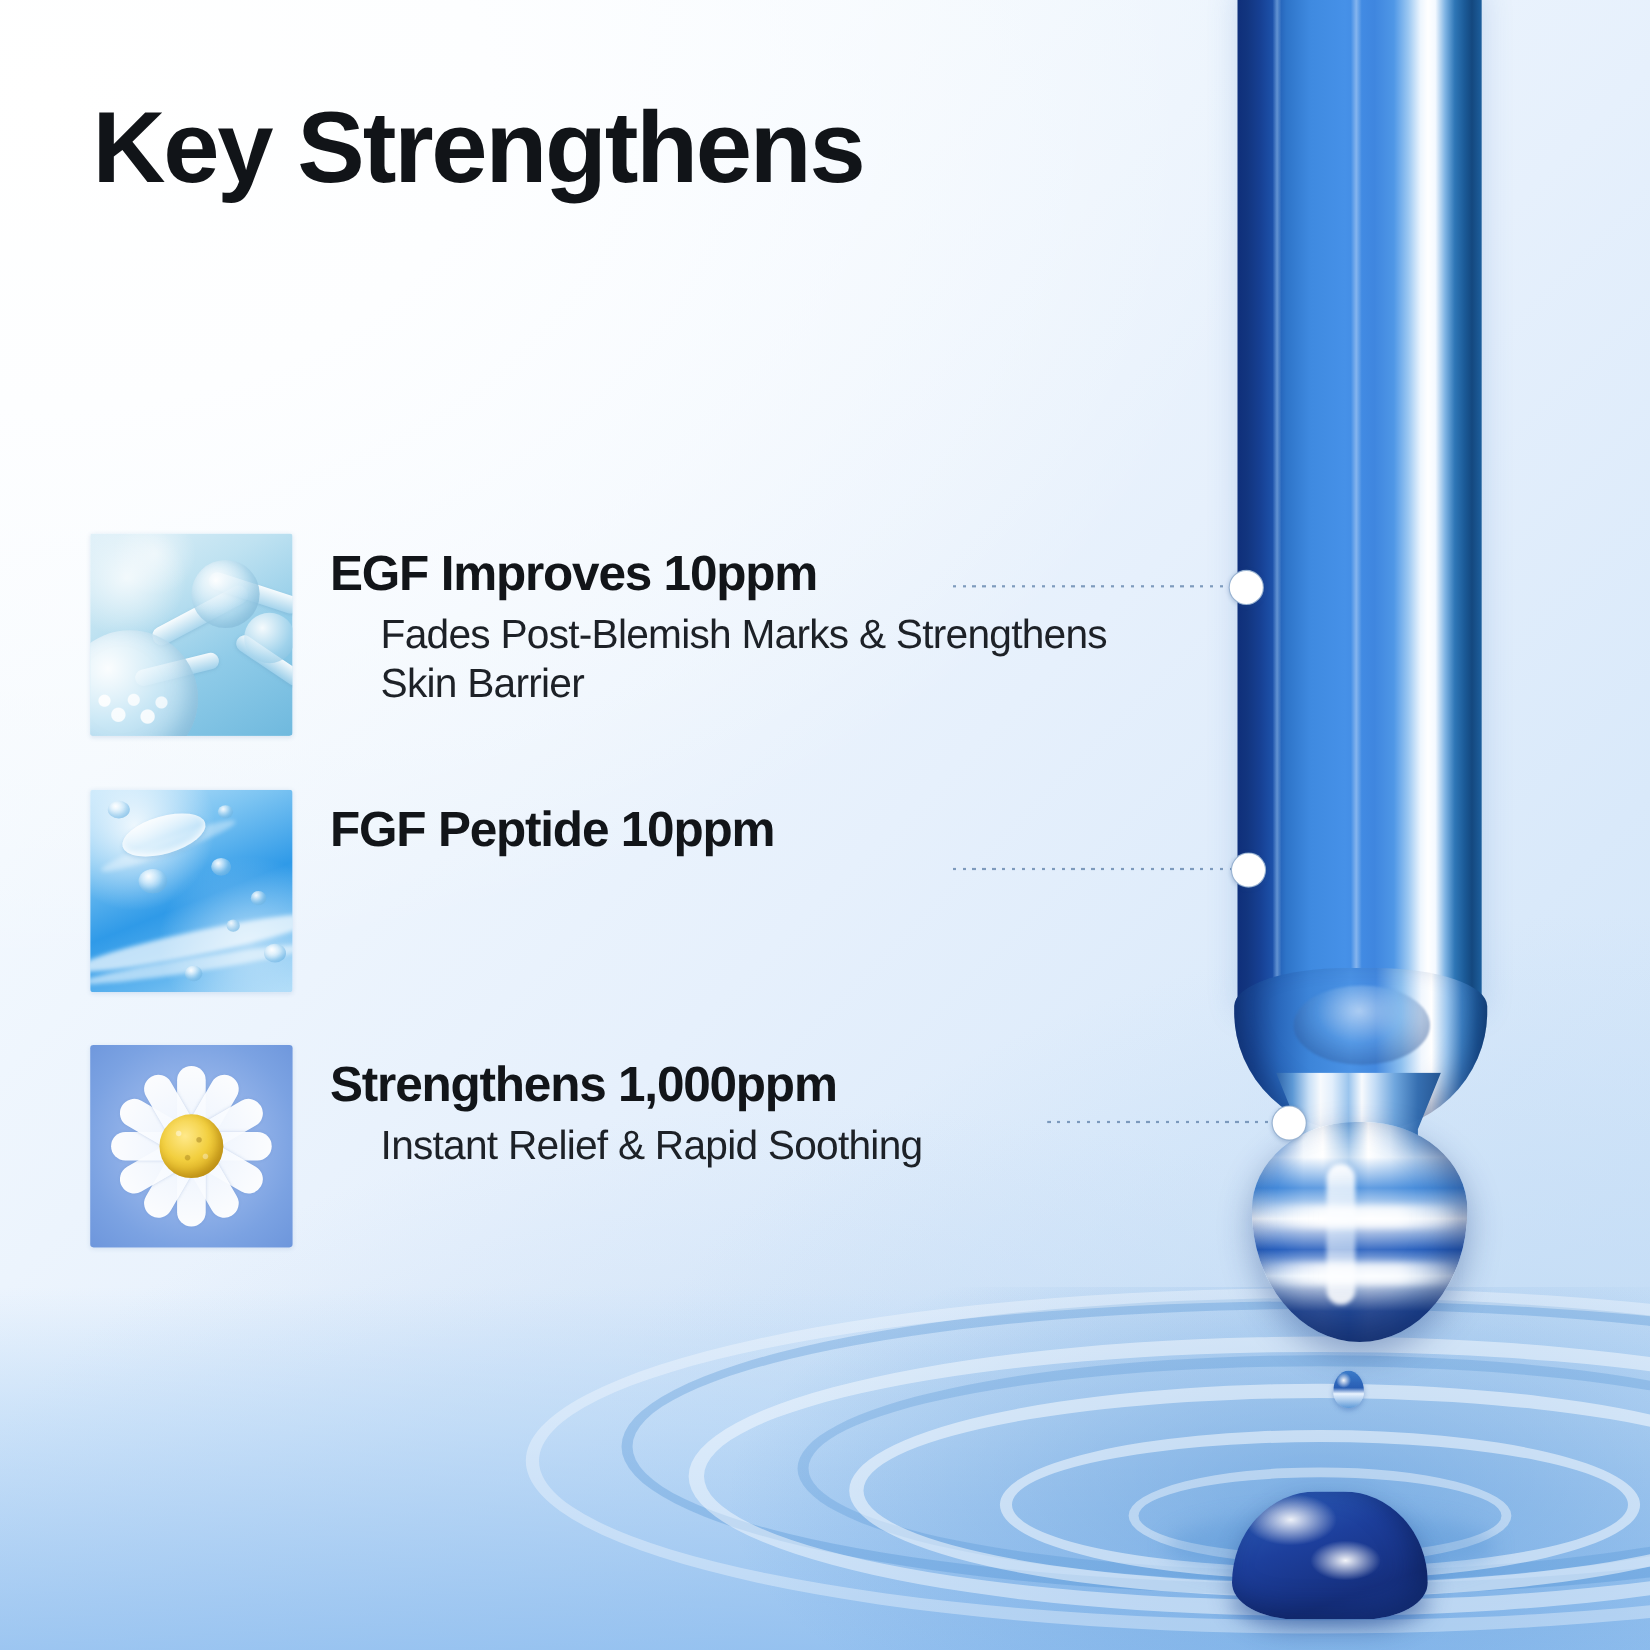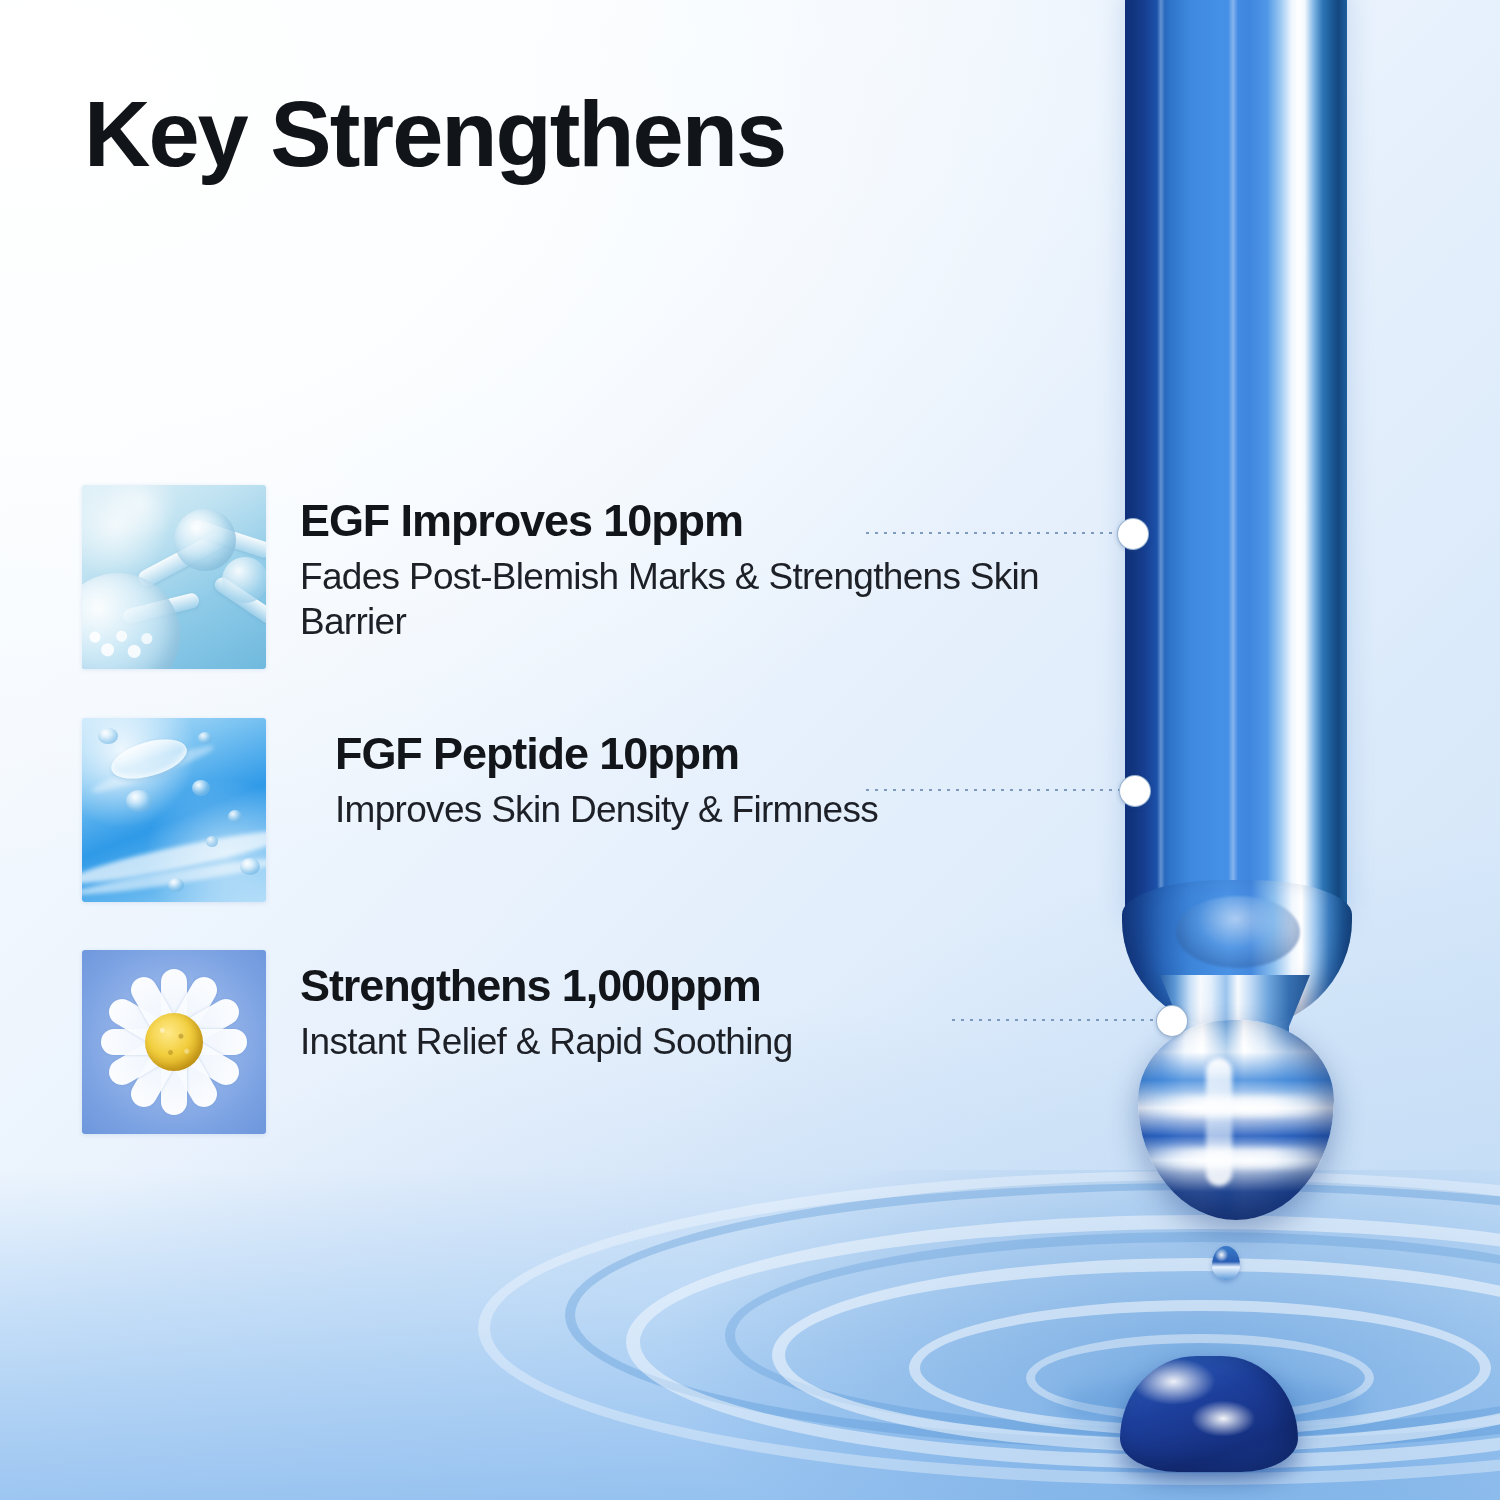--- a/index.html
+++ b/index.html
@@ -177,21 +177,21 @@
     border-radius:3px;overflow:hidden;position:relative;
     box-shadow:0 1px 4px rgba(90,130,180,.16);
   }
   .txt{margin-left:34px;padding-top:12px;}
   .ing-name{
     font-size:45px;font-weight:bold;color:#121519;
     letter-spacing:-1.1px;line-height:1.06;white-space:nowrap;
   }
   .ing-desc{
     margin-top:9px;font-size:37px;color:#1d2127;font-weight:400;
-    letter-spacing:-.7px;line-height:1.23;
+    letter-spacing:-.7px;line-height:1.23;margin-left:46px;
   }
 
   
   .th-molecule{
     background:
       radial-gradient(circle at 18% 22%, rgba(255,255,255,.75) 0%, rgba(255,255,255,0) 26%),
       radial-gradient(circle at 32% 10%, rgba(255,255,255,.55) 0%, rgba(255,255,255,0) 18%),
       linear-gradient(150deg,#dff0f8 0%,#bfe2f1 32%,#8fcbe8 64%,#6fb9de 100%);
   }
   .mol-ball{position:absolute;border-radius:50%;}
@@ -327,38 +327,37 @@
         <div class="mol-ball mb3"></div>
         <div class="mol-ball mb1"></div>
         <div class="mol-bubbles"></div>
       </div>
       <div class="txt">
         <div class="ing-name">EGF Improves 10ppm</div>
         <div class="ing-desc">Fades Post-Blemish Marks &amp; Strengthens Skin Barrier</div>
       </div>
     </div>
 
-    <div class="row" style="margin-bottom:48px;gap:35px;">
+    <div class="row" style="margin-bottom:48px;">
       <div class="thumb th-gel">
         <div class="gel-wave gw3"></div>
         <div class="gel-wave gw1"></div>
         <div class="gel-wave gw2"></div>
         <div class="gel-lens"></div>
         <div class="gdrop gd1"></div>
         <div class="gdrop gd2"></div>
         <div class="gdrop gd3"></div>
         <div class="gdrop gd4"></div>
         <div class="gdrop gd5"></div>
         <div class="gdrop gd6"></div>
         <div class="gdrop gd7"></div>
         <div class="gdrop gd8"></div>
       </div>
       <div class="txt">
         <div class="ing-name">FGF Peptide 10ppm</div>
-        <div class="ing-desc">Improves Skin Density &amp; Firmness</div>
       </div>
     </div>
 
     <div class="row">
       <div class="thumb th-flower">
         <div class="petal" style="transform:rotate(0deg) translateY(-40px);"></div>
         <div class="petal" style="transform:rotate(30deg) translateY(-40px);"></div>
         <div class="petal" style="transform:rotate(60deg) translateY(-40px);"></div>
         <div class="petal" style="transform:rotate(90deg) translateY(-40px);"></div>
         <div class="petal" style="transform:rotate(120deg) translateY(-40px);"></div>

